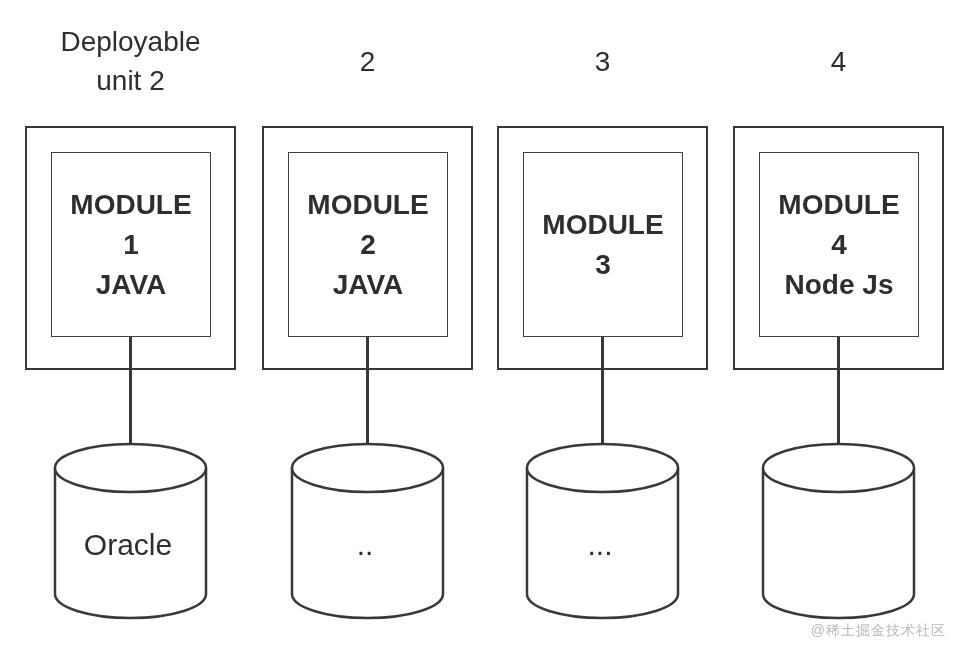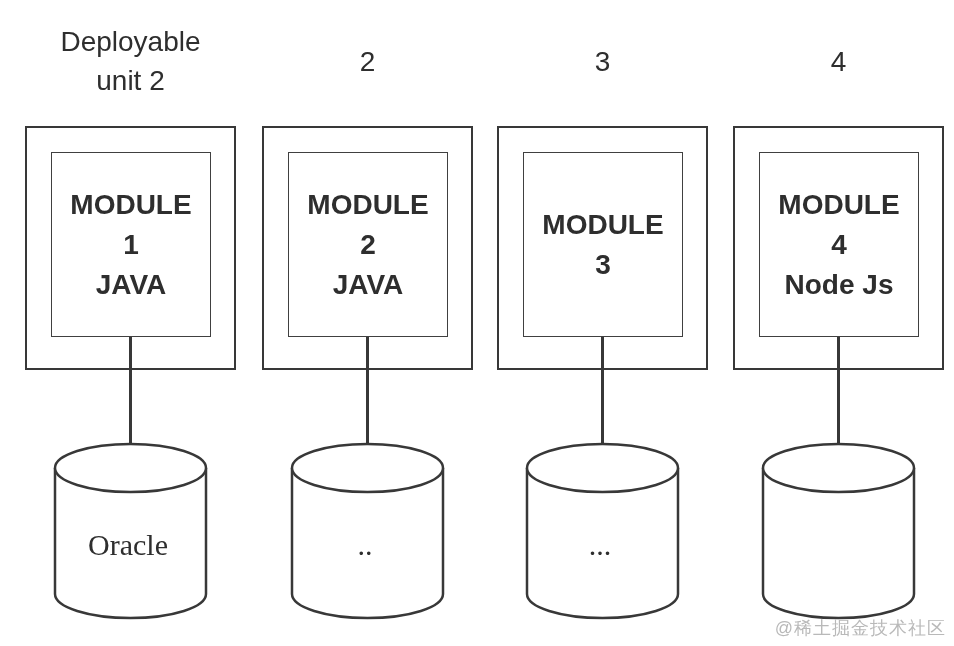--- a/index.html
+++ b/index.html
@@ -46,33 +46,33 @@
     white-space: nowrap;
     font-weight: bold;
   }
   .connector {
     position: absolute; top: 337px; left: 104px;
     width: 2.5px; height: 108px;
     background: #383838;
   }
   .cylinder {
     position: absolute; top: 442px; left: 28px;
-    width: 150px; height: 178px; font-family: Liberation Serif, serif;
+    width: 150px; height: 178px;
   }
   .cylinder svg { position: absolute; top: 0; left: 0; }
   .db-label {
     position: absolute; top: 40px; left: 0;
     width: 100%; height: 126px;
     display: flex; align-items: center; justify-content: center;
     font-size: 30px; color: #2e2e2e;
     white-space: nowrap;
   }
   .watermark {
     position: absolute; right: 8px; bottom: 6px;
-    font-size: 18px; color: #b9b9b9;
+    font-size: 14px; color: #b9b9b9;
     letter-spacing: 1px;
   }
   .u1 { left: 25px; }
   .u2 { left: 262px; }
   .u3 { left: 497px; }
   .u4 { left: 733px; }
 </style>
 </head>
 <body>
 

